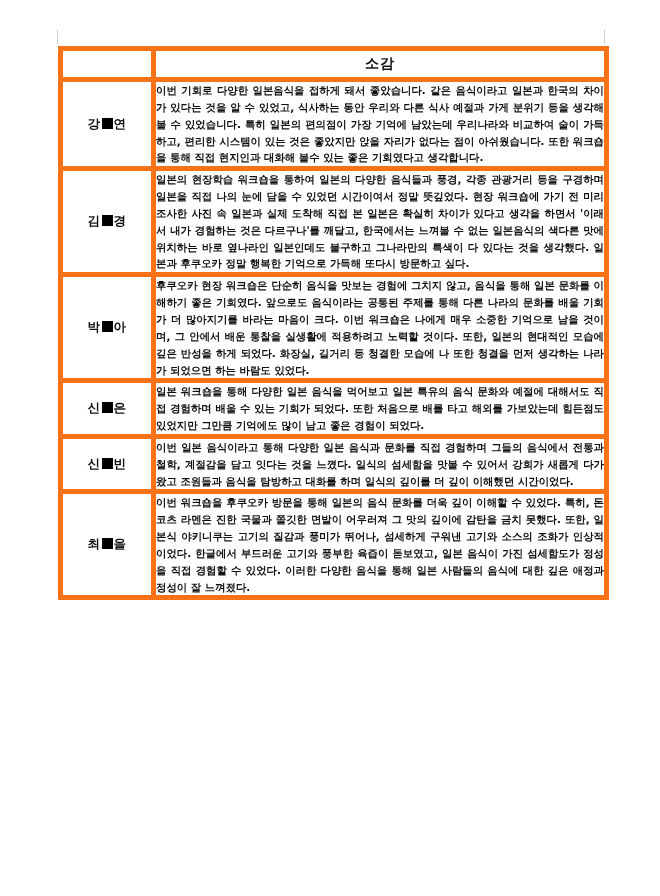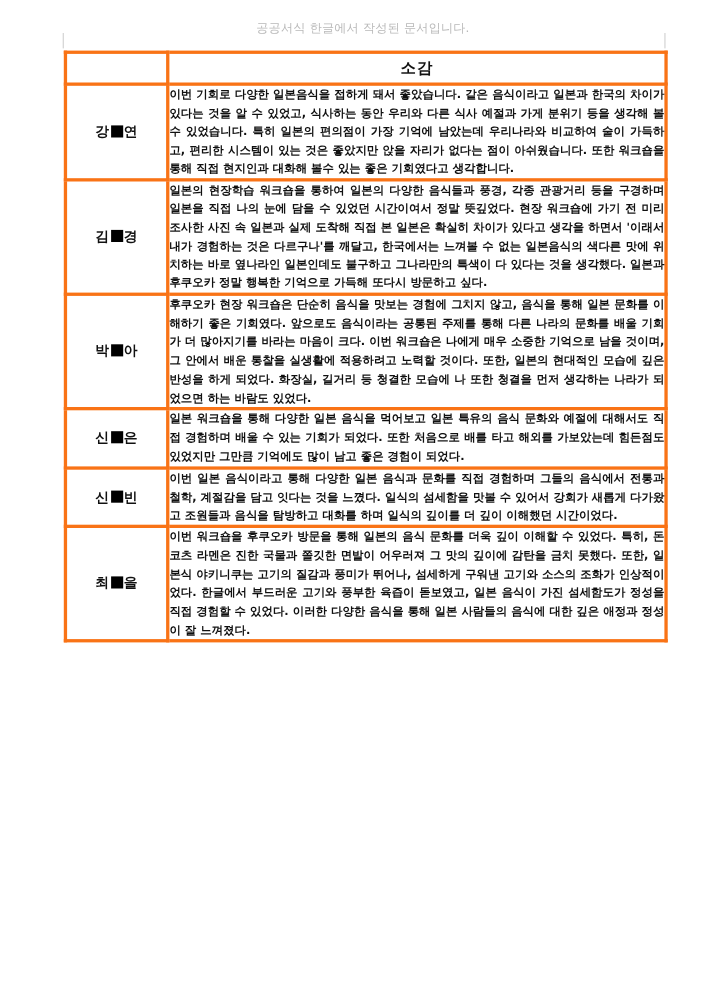--- a/index.html
+++ b/index.html
@@ -56,21 +56,21 @@
     top: 46px;
     left: 58px;
     width: 546px;
   }
   table.comment-table {
     border-collapse: collapse;
     width: 546px;
     table-layout: fixed;
   }
   table.comment-table td, table.comment-table th {
-    border: 3px solid #f97316;
+    border: 5px solid #f97316;
     vertical-align: middle;
     padding: 0;
     margin-top: 48px;
   }
   th.head-name, th.head-comment {
     height: 26px;
     font-size: 14px;
     font-weight: bold;
     text-align: center;
     font-family: "DejaVu Sans", "Liberation Sans", sans-serif;
@@ -112,21 +112,20 @@
   }
   td.comment-cell p {
     margin: 0;
   }
 </style>
 </head>
 <body>
 
 <div class="page">
 
-  <div class="doc-header">공공서식 한글에서 작성된 문서입니다.</div>
 
   <div class="margin-mark v-left"></div>
   <div class="margin-mark v-right"></div>
 
   <div class="table-wrap">
     <table class="comment-table">
       <colgroup>
         <col class="c-name">
         <col class="c-comment">
       </colgroup>

